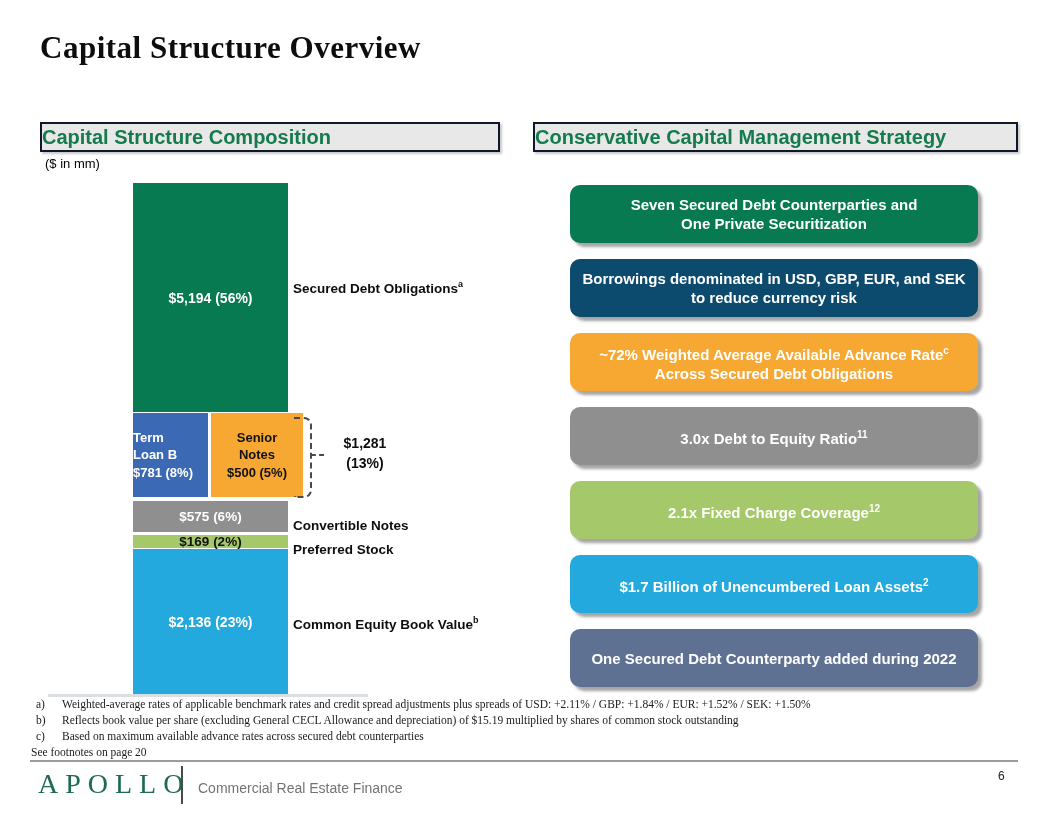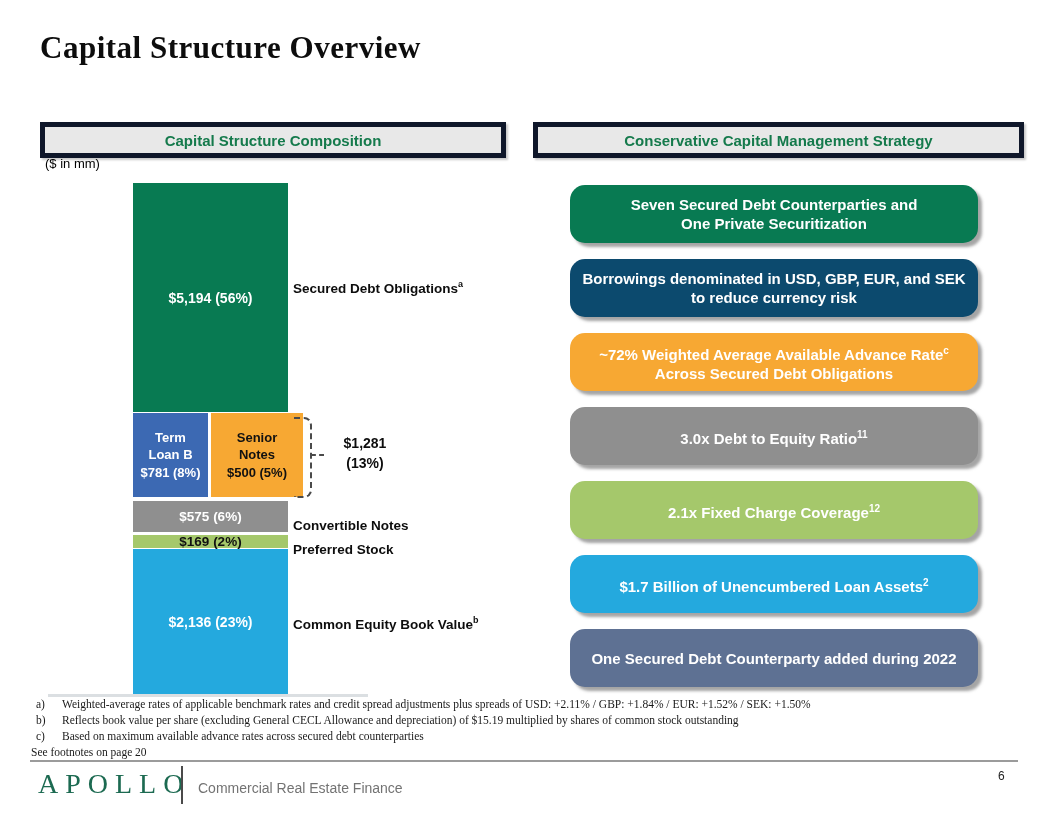--- a/index.html
+++ b/index.html
@@ -10,38 +10,38 @@
   .abs { position:absolute; }
 
   
   .slide-title {
     left:40px; top:30px; font-family:"Liberation Serif", serif;
     font-weight:bold; font-size:31px; color:#0d0d0d; letter-spacing:0.5px;
   }
 
   
   .section-header {
-    top:122px; height:26px; background:#e8e8e8; border:5px solid #0f172a;
+    top:122px; height:26px; background:#e8e8e8; border:2px solid #0f172a;
     box-shadow:2px 2px 2px #c9c9c9;
-    display:flex; align-items:center; justify-content:center;
-    font-weight:bold; font-size:15px; color:#157a4c;
+    display:flex; align-items:center; justify-content:flex-start;
+    font-weight:bold; font-size:20px; color:#157a4c;
   }
   .section-header.left  { left:40px;  width:456px; }
   .section-header.right { left:533px; width:481px; }
 
   .units-label { left:45px; top:156px; font-size:13px; color:#000; }
 
   
   .bar-seg {
     left:133px; width:155px; display:flex; align-items:center; justify-content:center;
     font-weight:bold; color:#ffffff; text-align:center;
   }
   .seg-secured   { top:183px; height:229px; background:#087a52; font-size:14px; }
   .seg-term      { top:413px; left:133px; width:75px; height:84px; background:#3c69b3;
-                   display:flex; flex-direction:column; align-items:center; justify-content:center;
+                   display:flex; flex-direction:column; align-items:flex-start; justify-content:center;
                    font-weight:bold; color:#fff; font-size:13px; line-height:1.35; text-align:center; }
   .seg-senior    { top:413px; left:211px; width:92px; height:84px; background:#f7a833;
                    display:flex; flex-direction:column; align-items:center; justify-content:center;
                    font-weight:bold; color:#111; font-size:13px; line-height:1.35; text-align:center; }
   .seg-convert   { top:501px; height:31px; background:#8f8f8f; font-size:13.5px; }
   .seg-preferred { top:535px; height:13px; background:#a5c86b; font-size:13.5px; color:#111; overflow:visible; }
   .seg-common    { top:549px; height:145px; background:#24a9de; font-size:14px; }
   .bar-base-line { left:48px; top:694px; width:320px; height:3px; background:#dbdfe2; }
 
   
@@ -59,21 +59,21 @@
     border-radius:0 8px 8px 0;
   }
   .brace-tick { left:311px; top:454px; width:13px; height:0; border-top:2px dashed #4a4a4a; }
   .lbl-bracket {
     left:326px; top:433px; width:78px; text-align:center;
     font-weight:bold; font-size:14px; color:#0d0d0d; line-height:20px;
   }
 
   
   .strategy-box {
-    left:570px; width:408px; height:58px; border-radius:15px;
+    left:570px; width:408px; height:58px; border-radius:10px;
     box-shadow:4px 4px 3px rgba(105,105,105,0.6);
     display:flex; align-items:center; justify-content:center; text-align:center;
     color:#ffffff; font-weight:bold; font-size:15px; line-height:19px; padding:0 10px;
     box-sizing:border-box;
   }
   .strategy-box sup { font-size:10px; }
   .sb-0 { top:185px; background:#087a52; }
   .sb-1 { top:259px; background:#0c4a6e;justify-content:center; }
   .sb-2 { top:333px; background:#f7a833; }
   .sb-3 { top:407px; background:#8f8f8f; }

